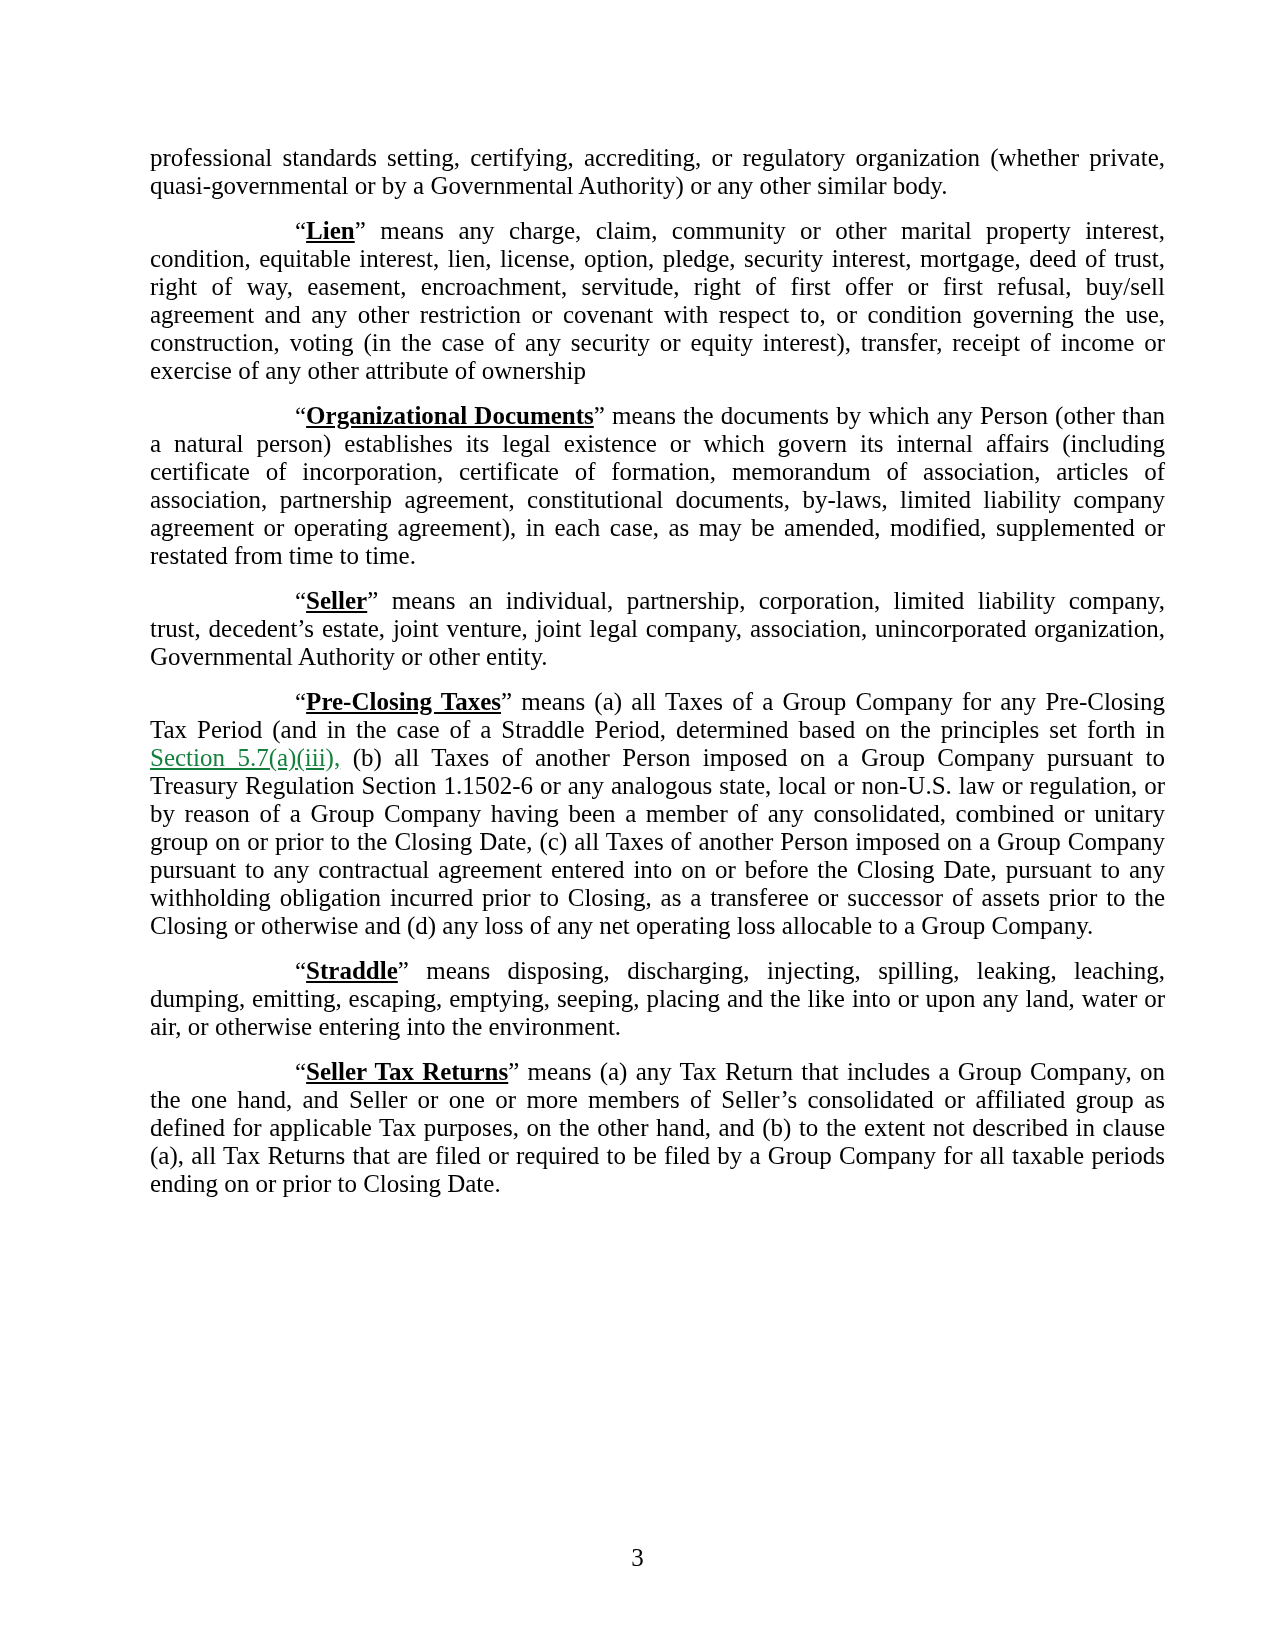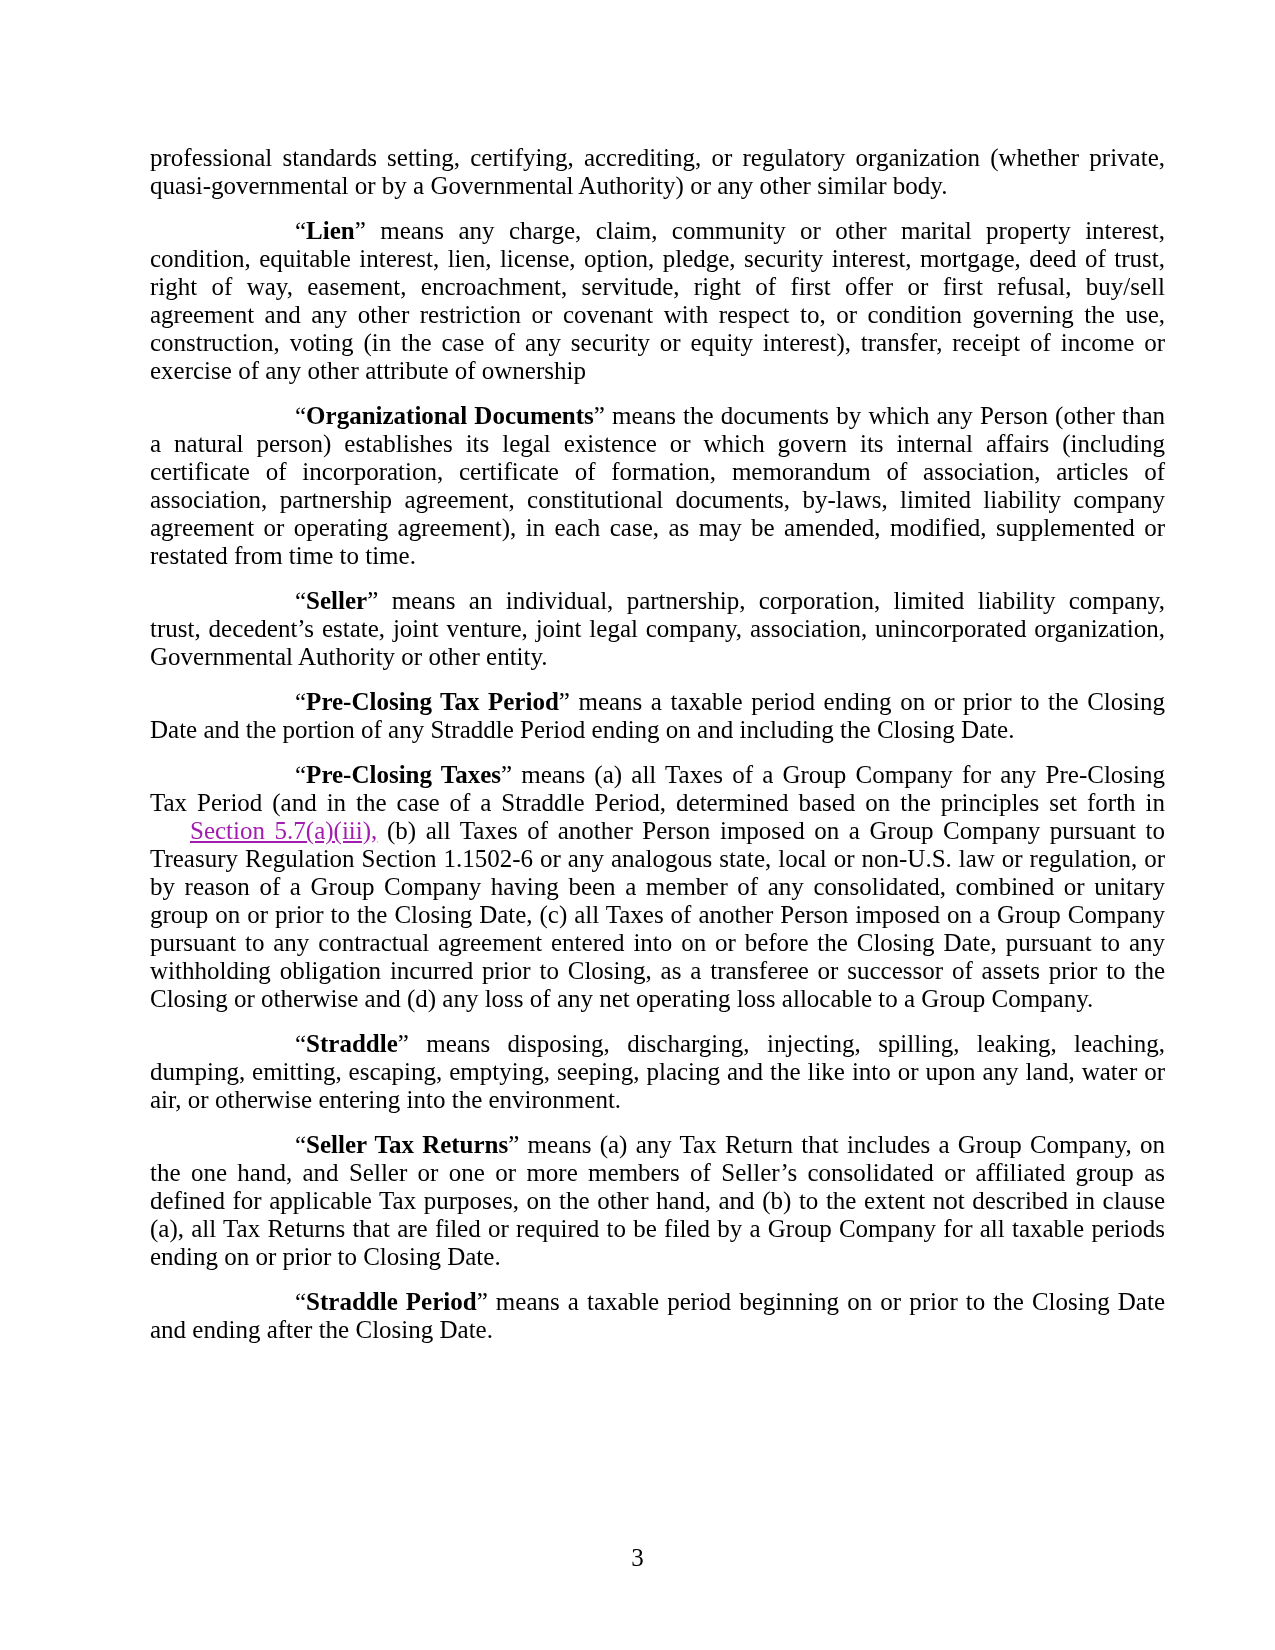--- a/index.html
+++ b/index.html
@@ -23,25 +23,25 @@
     margin: 0 0 17px 0;
     line-height: 28px;
     text-align: justify;
     text-indent: 145px;
   }
   p.para.no-indent {
     text-indent: 0;
   }
   .term {
     font-weight: bold;
+    text-decoration: underline;
   }
   .xref {
-    color: #a21caf;
+    color: #15803d;
     text-decoration: underline;
-    margin-left: 40px;
   }
   .footer {
     position: absolute;
     left: 0;
     top: 1544px;
     width: 1275px;
     text-align: center;
     line-height: 28px;
     font-size: 25px;
   }
@@ -52,25 +52,23 @@
 <div class="page">
 
   <p class="para no-indent"><span>professional standards setting, certifying, accrediting, or regulatory organization (whether private, quasi-governmental or by a Governmental Authority) or any other similar body.</span></p>
 
   <p class="para"><span>“</span><span class="term">Lien</span><span>”</span><span> means any charge, claim, community or other marital property interest, condition, equitable interest, lien, license, option, pledge, security interest, mortgage, deed of trust, right of way, easement, encroachment, servitude, right of first offer or first refusal, buy/sell agreement and any other restriction or covenant with respect to, or condition governing the use, construction, voting (in the case of any security or equity interest), transfer, receipt of income or exercise of any other attribute of ownership</span></p>
 
   <p class="para"><span>“</span><span class="term">Organizational Documents</span><span>”</span><span> means the documents by which any Person (other than a natural person) establishes its legal existence or which govern its internal affairs (including certificate of incorporation, certificate of formation, memorandum of association, articles of association, partnership agreement, constitutional documents, by-laws, limited liability company agreement or operating agreement), in each case, as may be amended, modified, supplemented or restated from time to time.</span></p>
 
   <p class="para"><span>“</span><span class="term">Seller</span><span>”</span><span> means an individual, partnership, corporation, limited liability company, trust, decedent’s estate, joint venture, joint legal company, association, unincorporated organization, Governmental Authority or other entity.</span></p>
 
-  <p class="para"><span>“</span><span class="term">Pre-Closing Tax Period</span><span>”</span><span> means a taxable period ending on or prior to the Closing Date and the portion of any Straddle Period ending on and including the Closing Date.</span></p>
 
   <p class="para"><span>“</span><span class="term">Pre-Closing Taxes</span><span>”</span><span> means (a) all Taxes of a Group Company for any Pre-Closing Tax Period (and in the case of a Straddle Period, determined based on the principles set forth in </span><span class="xref">Section 5.7(a)(iii),</span><span> (b) all Taxes of another Person imposed on a Group Company pursuant to Treasury Regulation Section 1.1502-6 or any analogous state, local or non-U.S. law or regulation, or by reason of a Group Company having been a member of any consolidated, combined or unitary group on or prior to the Closing Date, (c) all Taxes of another Person imposed on a Group Company pursuant to any contractual agreement entered into on or before the Closing Date, pursuant to any withholding obligation incurred prior to Closing, as a transferee or successor of assets prior to the Closing or otherwise and (d) any loss of any net operating loss allocable to a Group Company.</span></p>
 
   <p class="para"><span>“</span><span class="term">Straddle</span><span>”</span><span> means disposing, discharging, injecting, spilling, leaking, leaching, dumping, emitting, escaping, emptying, seeping, placing and the like into or upon any land, water or air, or otherwise entering into the environment.</span></p>
 
   <p class="para"><span>“</span><span class="term">Seller Tax Returns</span><span>”</span><span> means (a) any Tax Return that includes a Group Company, on the one hand, and Seller or one or more members of Seller’s consolidated or affiliated group as defined for applicable Tax purposes, on the other hand, and (b) to the extent not described in clause (a), all Tax Returns that are filed or required to be filed by a Group Company for all taxable periods ending on or prior to Closing Date.</span></p>
 
-  <p class="para"><span>“</span><span class="term">Straddle Period</span><span>”</span><span> means a taxable period beginning on or prior to the Closing Date and ending after the Closing Date.</span></p>
 
   <div class="footer">3</div>
 
 </div>
 
 </body></html>

